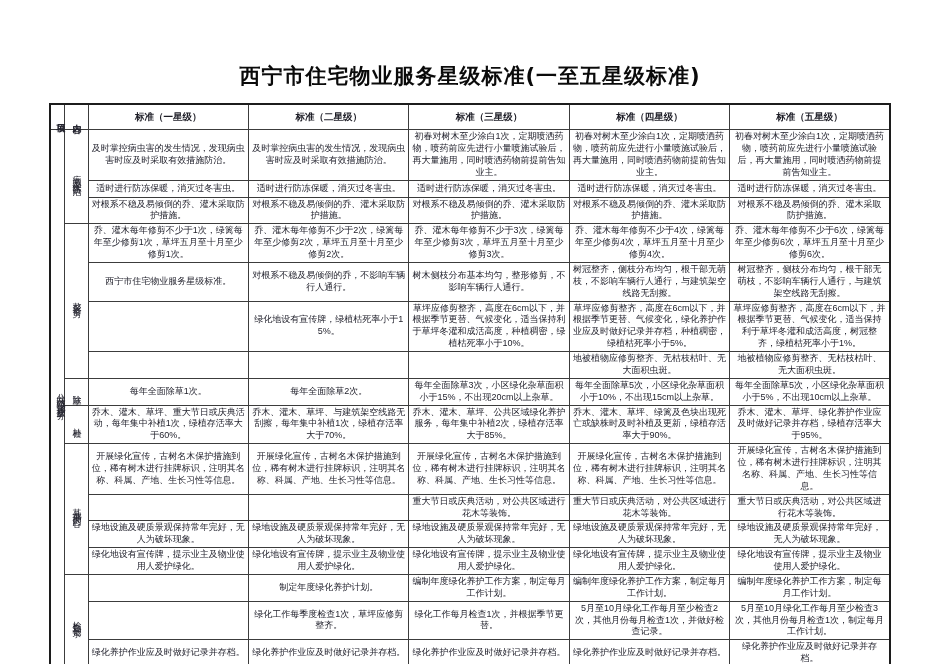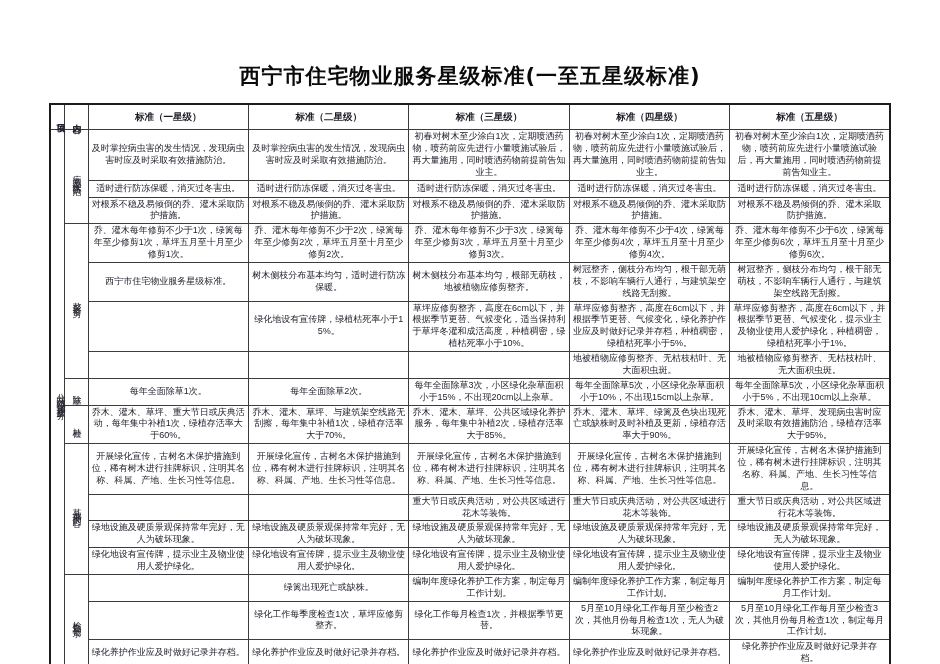--- a/index.html
+++ b/index.html
@@ -86,31 +86,31 @@
         <tr>
           <td rowspan="4" class="sec"><span class="vtext">整形修剪</span></td>
           <td>乔、灌木每年修剪不少于1次，绿篱每年至少修剪1次，草坪五月至十月至少修剪1次。</td>
           <td>乔、灌木每年修剪不少于2次，绿篱每年至少修剪2次，草坪五月至十月至少修剪2次。</td>
           <td>乔、灌木每年修剪不少于3次，绿篱每年至少修剪3次，草坪五月至十月至少修剪3次。</td>
           <td>乔、灌木每年修剪不少于4次，绿篱每年至少修剪4次，草坪五月至十月至少修剪4次。</td>
           <td>乔、灌木每年修剪不少于6次，绿篱每年至少修剪6次，草坪五月至十月至少修剪6次。</td>
         </tr>
         <tr>
           <td>西宁市住宅物业服务星级标准。</td>
-          <td>树木侧枝分布基本均匀，适时进行防冻保暖。</td>
-          <td>树木侧枝分布基本均匀，根部无萌枝，地被植物应修剪整齐。</td>
+          <td>对根系不稳及易倾倒的乔，不影响车辆行人通行。</td>
+          <td>树木侧枝分布基本均匀，整形修剪，不影响车辆行人通行。</td>
           <td>树冠整齐，侧枝分布均匀，根干部无萌枝，不影响车辆行人通行，与建筑架空线路无刮擦。</td>
           <td>树冠整齐，侧枝分布均匀，根干部无萌枝，不影响车辆行人通行，与建筑架空线路无刮擦。</td>
         </tr>
         <tr>
           <td></td>
           <td>绿化地设有宣传牌，绿植枯死率小于15%。</td>
           <td>草坪应修剪整齐，高度在6cm以下，并根据季节更替、气候变化，适当保持利于草坪冬灌和成活高度，种植稠密，绿植枯死率小于10%。</td>
           <td>草坪应修剪整齐，高度在6cm以下，并根据季节更替、气候变化，绿化养护作业应及时做好记录并存档，种植稠密，绿植枯死率小于5%。</td>
-          <td>草坪应修剪整齐，高度在6cm以下，并根据季节更替、气候变化，提示业主及物业使用人爱护绿化，种植稠密，绿植枯死率小于1%。</td>
+          <td>草坪应修剪整齐，高度在6cm以下，并根据季节更替、气候变化，适当保持利于草坪冬灌和成活高度，树冠整齐，绿植枯死率小于1%。</td>
         </tr>
         <tr>
           <td></td>
           <td></td>
           <td></td>
           <td>地被植物应修剪整齐、无枯枝枯叶、无大面积虫斑。</td>
           <td>地被植物应修剪整齐、无枯枝枯叶、无大面积虫斑。</td>
         </tr>
         <tr>
           <td rowspan="1" class="sec"><span class="vtext">除草</span></td>
@@ -119,21 +119,21 @@
           <td>每年全面除草3次，小区绿化杂草面积小于15%，不出现20cm以上杂草。</td>
           <td>每年全面除草5次，小区绿化杂草面积小于10%，不出现15cm以上杂草。</td>
           <td>每年全面除草5次，小区绿化杂草面积小于5%，不出现10cm以上杂草。</td>
         </tr>
         <tr>
           <td rowspan="1" class="sec"><span class="vtext">补植</span></td>
           <td>乔木、灌木、草坪、重大节日或庆典活动，每年集中补植1次，绿植存活率大于60%。</td>
           <td>乔木、灌木、草坪、与建筑架空线路无刮擦，每年集中补植1次，绿植存活率大于70%。</td>
           <td>乔木、灌木、草坪、公共区域绿化养护服务，每年集中补植2次，绿植存活率大于85%。</td>
           <td>乔木、灌木、草坪、绿篱及色块出现死亡或缺株时及时补植及更新，绿植存活率大于90%。</td>
-          <td>乔木、灌木、草坪、发现病虫害时应及时采取有效措施防治，绿植存活率大于95%。</td>
+          <td>乔木、灌木、草坪、绿化养护作业应及时做好记录并存档，绿植存活率大于95%。</td>
         </tr>
         <tr>
           <td rowspan="4" class="sec"><span class="vtext">其他养护内容</span></td>
           <td>开展绿化宣传，古树名木保护措施到位，稀有树木进行挂牌标识，注明其名称、科属、产地、生长习性等信息。</td>
           <td>开展绿化宣传，古树名木保护措施到位，稀有树木进行挂牌标识，注明其名称、科属、产地、生长习性等信息。</td>
           <td>开展绿化宣传，古树名木保护措施到位，稀有树木进行挂牌标识，注明其名称、科属、产地、生长习性等信息。</td>
           <td>开展绿化宣传，古树名木保护措施到位，稀有树木进行挂牌标识，注明其名称、科属、产地、生长习性等信息。</td>
           <td>开展绿化宣传，古树名木保护措施到位，稀有树木进行挂牌标识，注明其名称、科属、产地、生长习性等信息。</td>
         </tr>
         <tr>
@@ -153,30 +153,30 @@
         <tr>
           <td>绿化地设有宣传牌，提示业主及物业使用人爱护绿化。</td>
           <td>绿化地设有宣传牌，提示业主及物业使用人爱护绿化。</td>
           <td>绿化地设有宣传牌，提示业主及物业使用人爱护绿化。</td>
           <td>绿化地设有宣传牌，提示业主及物业使用人爱护绿化。</td>
           <td>绿化地设有宣传牌，提示业主及物业使用人爱护绿化。</td>
         </tr>
         <tr>
           <td rowspan="3" class="sec"><span class="vtext">检查和记录</span></td>
           <td></td>
-          <td>绿篱出现死亡或缺株。</td>
+          <td>制定年度绿化养护计划。</td>
           <td>编制年度绿化养护工作方案，制定每月工作计划。</td>
           <td>编制年度绿化养护工作方案，制定每月工作计划。</td>
           <td>编制年度绿化养护工作方案，制定每月工作计划。</td>
         </tr>
         <tr>
           <td></td>
           <td>绿化工作每季度检查1次，草坪应修剪整齐。</td>
           <td>绿化工作每月检查1次，并根据季节更替。</td>
-          <td>5月至10月绿化工作每月至少检查2次，其他月份每月检查1次，无人为破坏现象。</td>
+          <td>5月至10月绿化工作每月至少检查2次，其他月份每月检查1次，并做好检查记录。</td>
           <td>5月至10月绿化工作每月至少检查3次，其他月份每月检查1次，制定每月工作计划。</td>
         </tr>
         <tr>
           <td>绿化养护作业应及时做好记录并存档。</td>
           <td>绿化养护作业应及时做好记录并存档。</td>
           <td>绿化养护作业应及时做好记录并存档。</td>
           <td>绿化养护作业应及时做好记录并存档。</td>
           <td>绿化养护作业应及时做好记录并存档。</td>
         </tr>
       </tbody>

